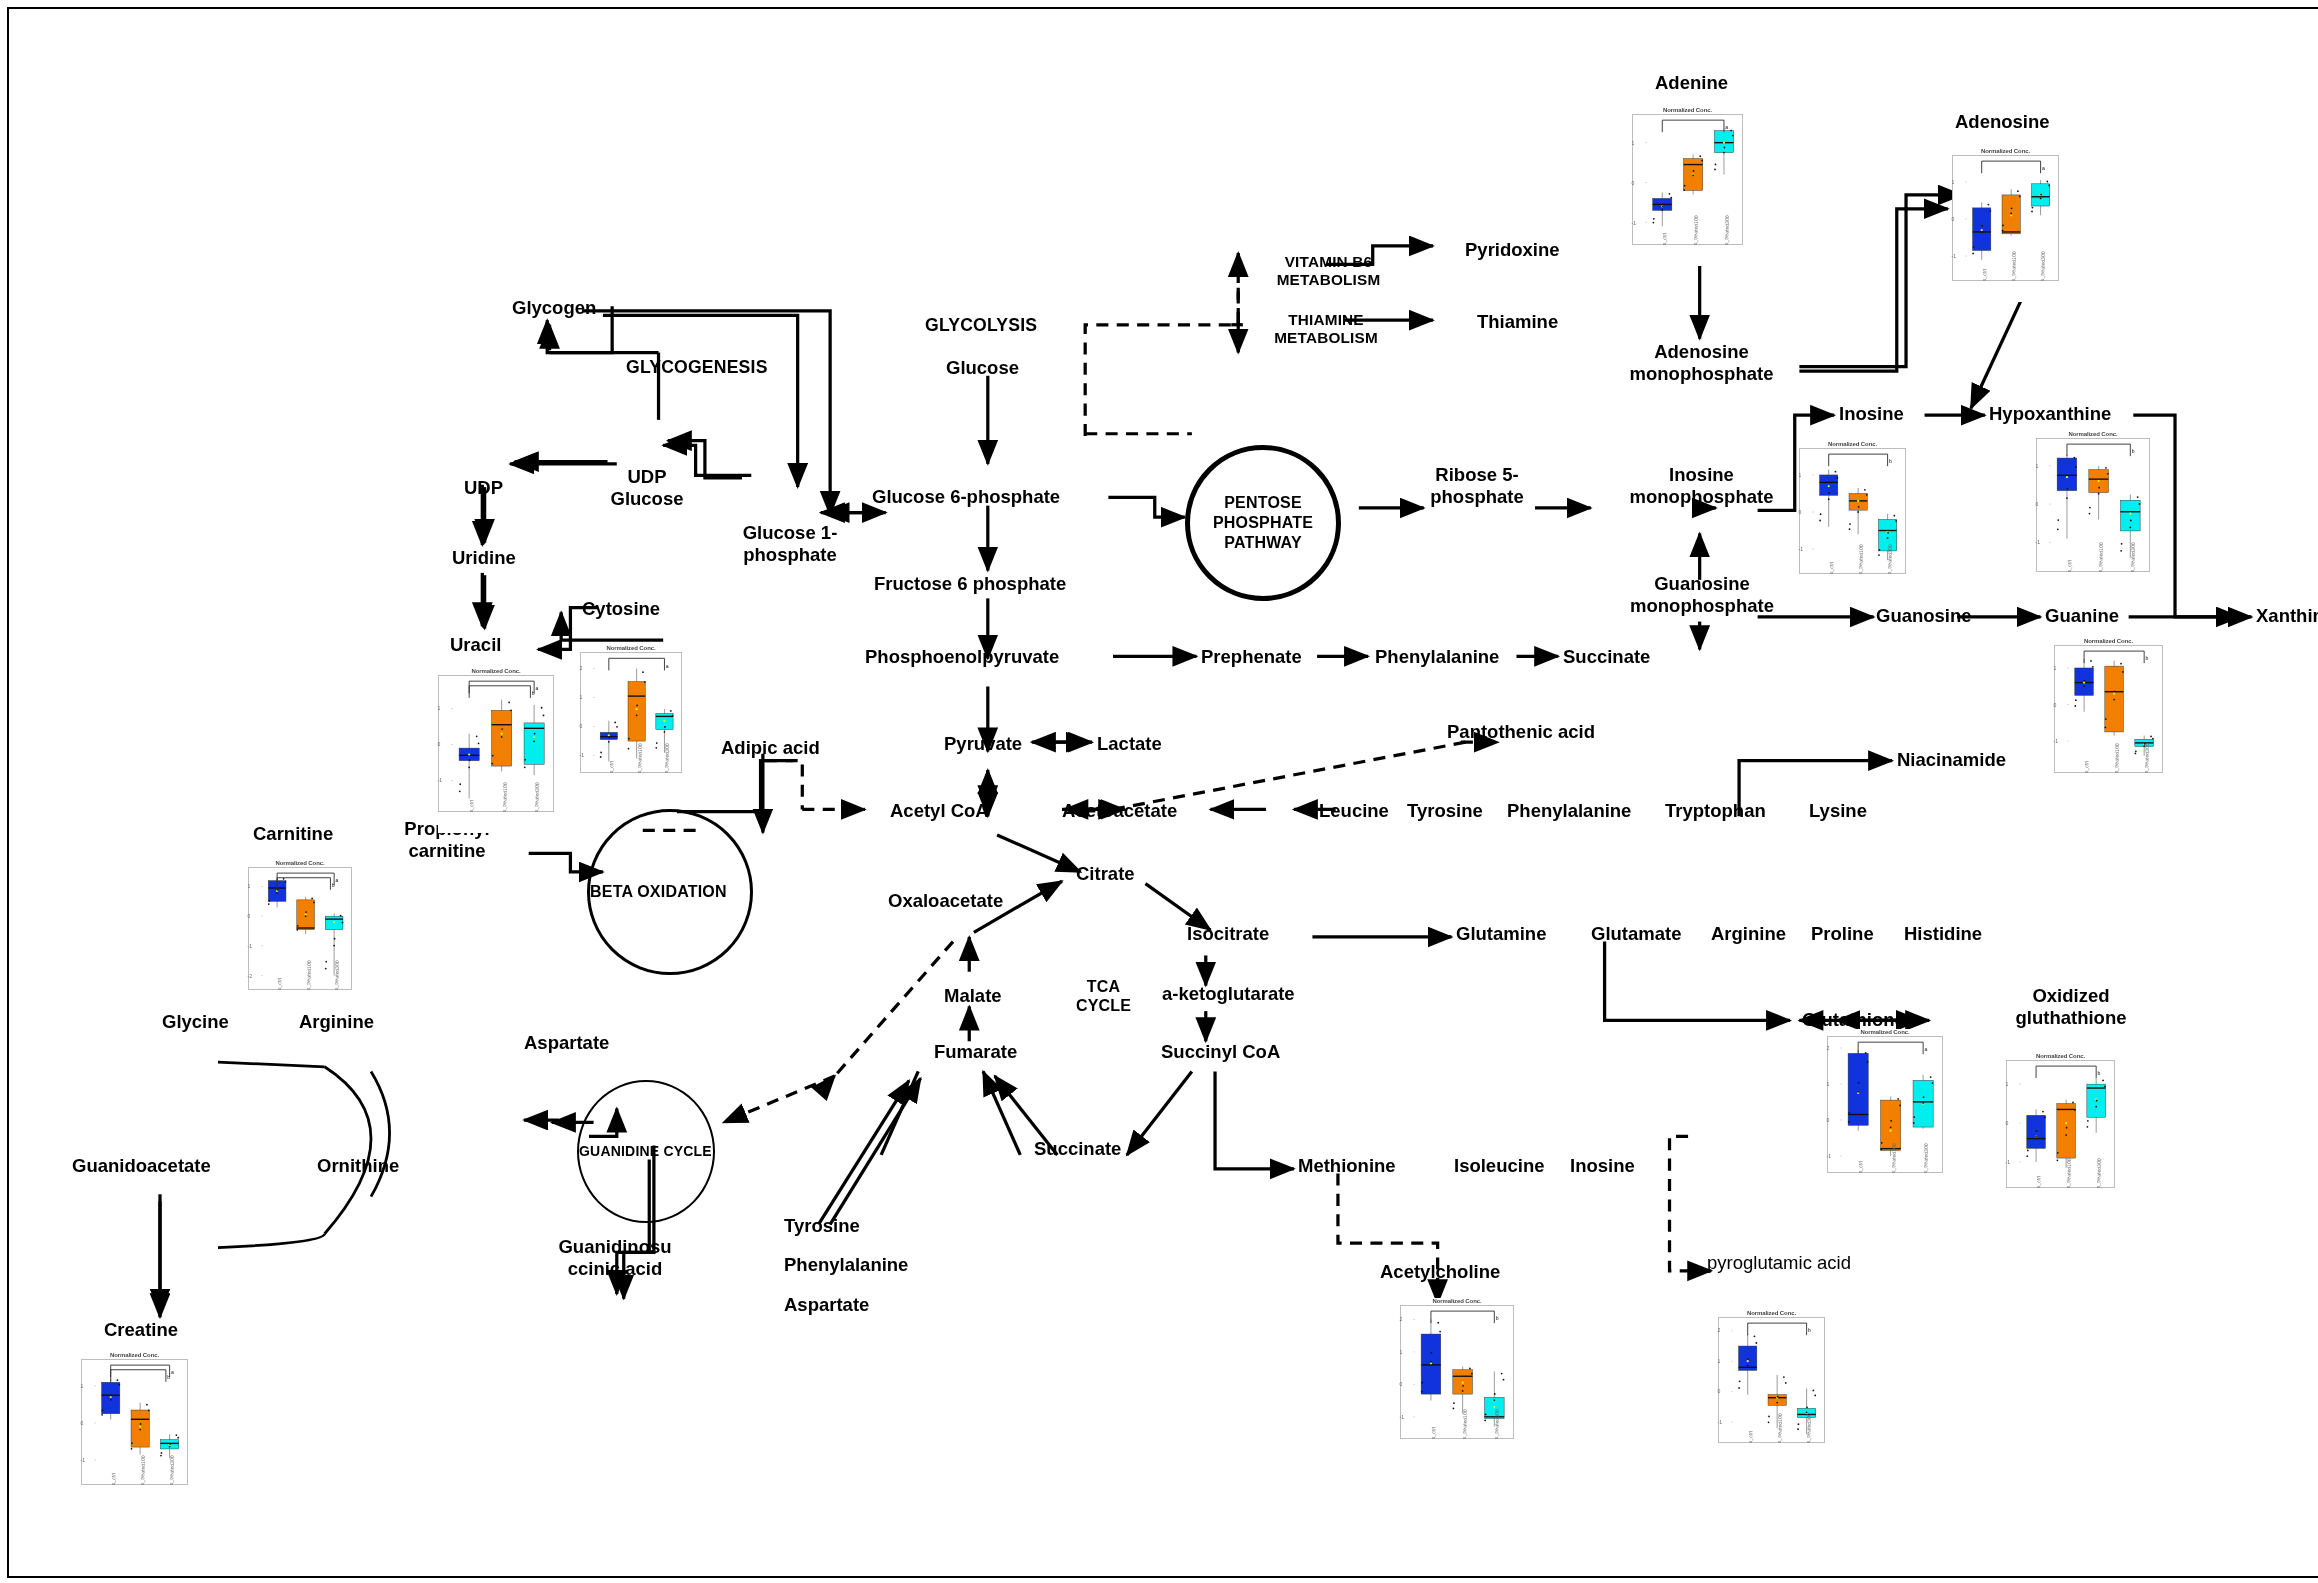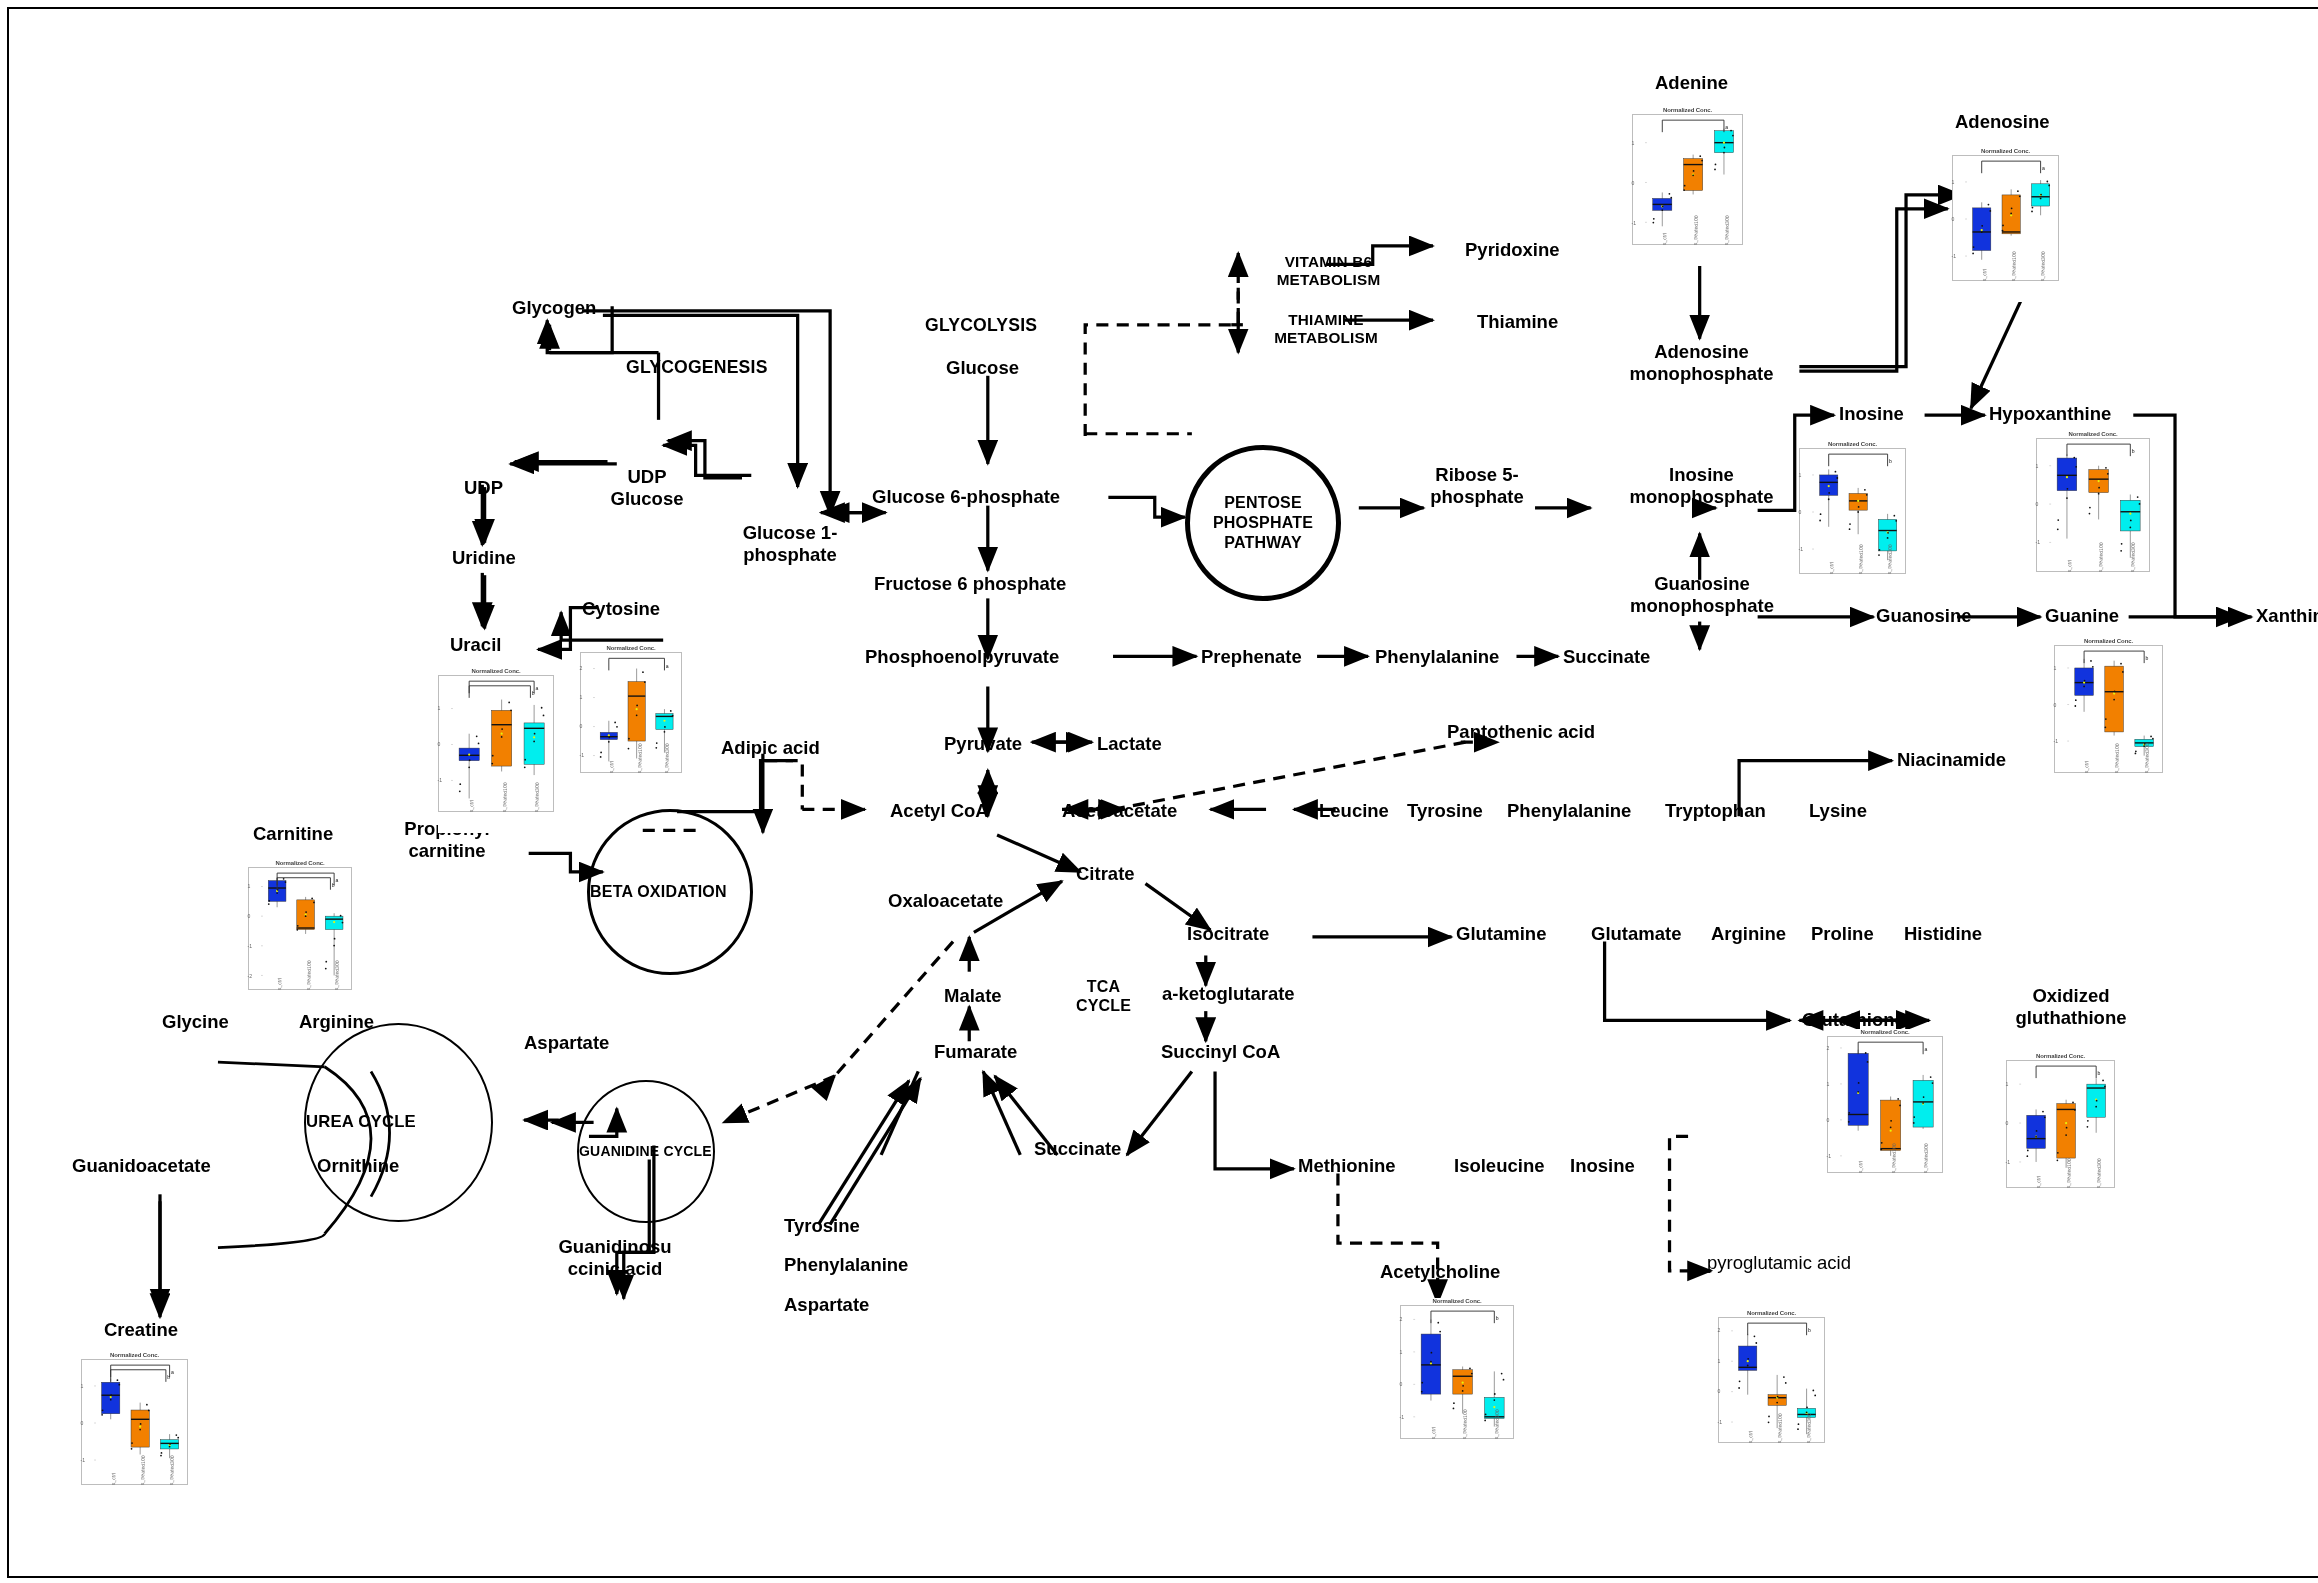--- a/index.html
+++ b/index.html
@@ -203,23 +203,20 @@
   </svg>
 
   <div class="cyc" style="left:1185px;top:445px;width:146px;height:146px;border-width:5.1px;">
     <span>PENTOSE
 PHOSPHATE
 PATHWAY</span>
   </div>
   <div class="cyc" style="left:587px;top:809px;width:160px;height:160px;border-width:3.2px;">
     <span>BETA
 OXIDATION</span>
-  </div>
-  <div class="cyc" style="left:304px;top:1023px;width:185px;height:195px;border-width:2.3px;font-size:16.7px;">
-    <span>UREA CYCLE</span>
   </div>
   <div class="cyc" style="left:577px;top:1080px;width:134px;height:139px;border-width:2.3px;font-size:14px;">
     <span>GUANIDINE
 CYCLE</span>
   </div>
 
   <div class="node bold-cap" style="left:925px;top:315px;">GLYCOLYSIS</div>
   <div class="node bold-cap" style="left:626px;top:357px;">GLYCOGENESIS</div>
   <div class="node bold-cap center" style="left:1252px;top:253px;width:153px;font-size:15.3px;">VITAMIN B6
 METABOLISM</div>

